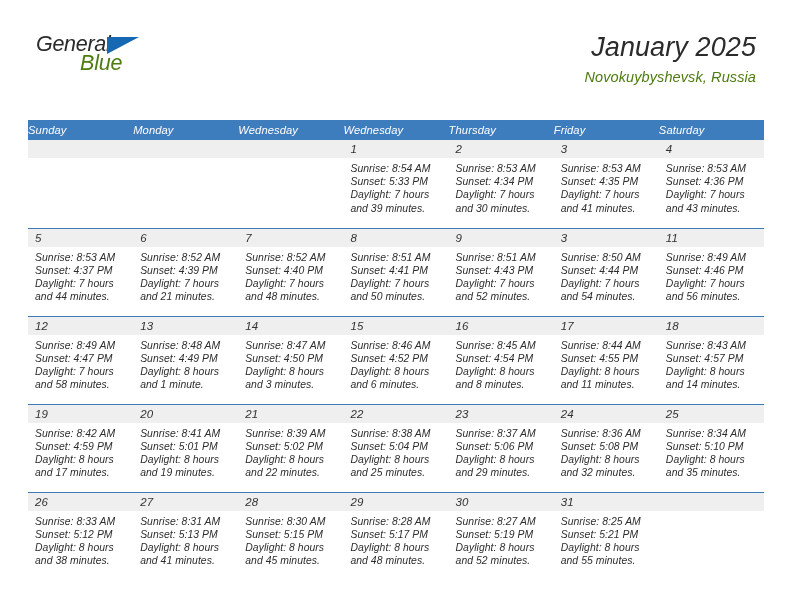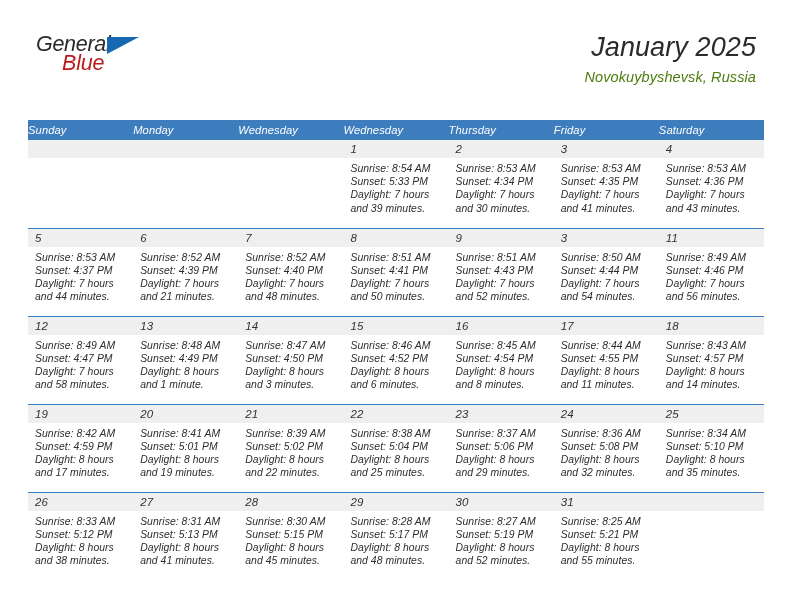--- a/index.html
+++ b/index.html
@@ -48,23 +48,23 @@
     font-weight: 400;
     letter-spacing: -0.3px;
     color: #2a2a2a;
   }
   .logo-blue {
     display: block;
     font-family: "Liberation Sans", sans-serif;
     font-size: 21.5px;
     font-weight: 400;
     letter-spacing: -0.2px;
-    color: #b91c1c;
+    color: #4d7c0f;
     margin-top: -3px;
-    margin-left: 26px;
+    margin-left: 44px;
   }
   .logo-flag {
     position: absolute;
     left: 71px;
     top: 3px;
     width: 0;
     height: 0;
     border-left: 32px solid #1668b3;
     border-bottom: 17px solid transparent;
   }

